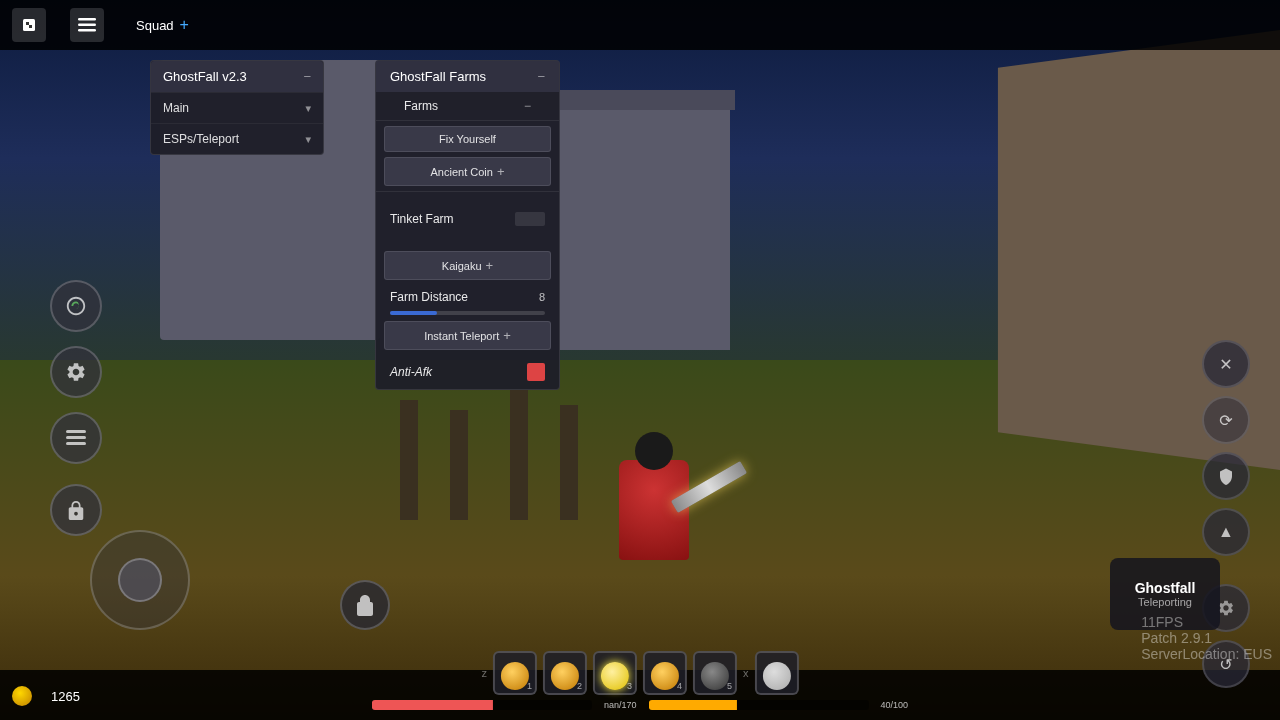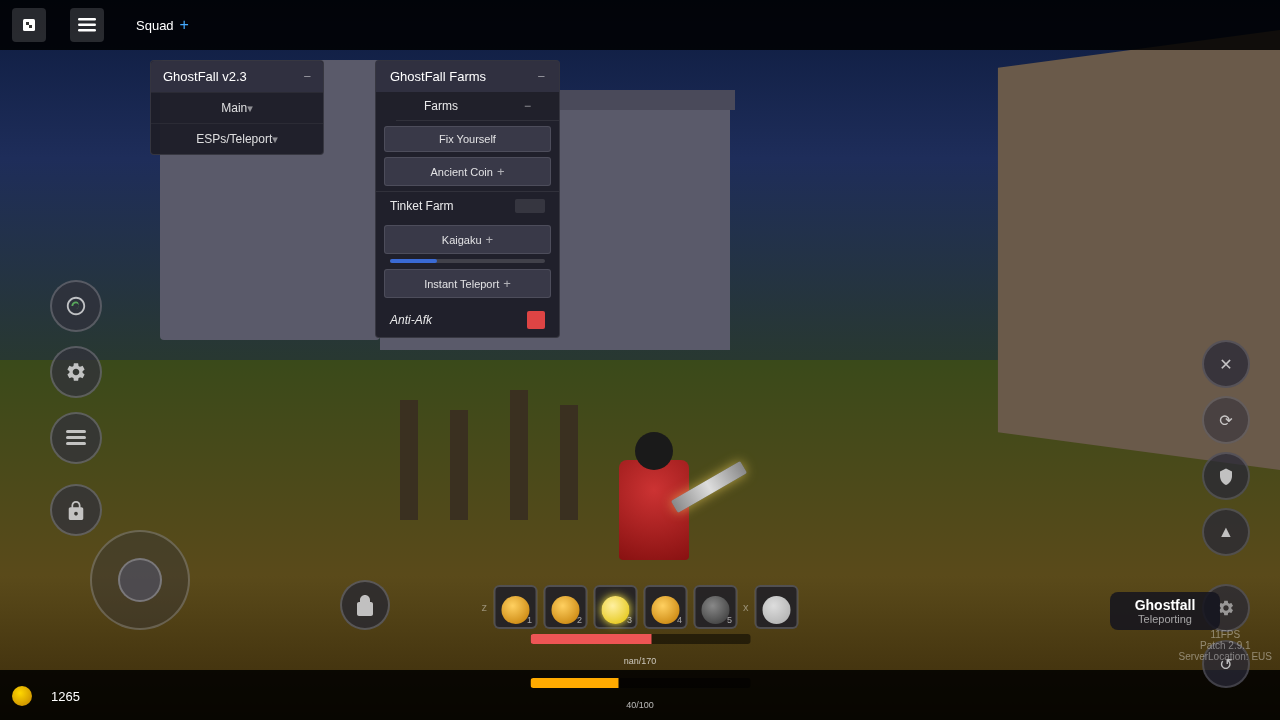--- a/index.html
+++ b/index.html
@@ -134,21 +134,21 @@
       padding: 8px 12px;
       display: flex; align-items: center; justify-content: space-between;
       color: white;
       font-size: 13px;
     }
 
     .menu-item {
       padding: 8px 12px;
       color: rgba(255,255,255,0.85);
       font-size: 12px;
-      display: flex; align-items: center; justify-content: center;
+      display: flex; align-items: center; justify-content: space-between;
       cursor: pointer;
       border-top: 1px solid rgba(255,255,255,0.05);
     }
 
     .chevron { color: rgba(255,255,255,0.5); font-size: 11px; }
 
     
     .farms-panel {
       position: absolute;
       top: 60px; left: 375px;
@@ -166,42 +166,41 @@
       color: white;
       font-size: 13px;
     }
 
     .farms-section-header {
       padding: 7px 28px;
       color: rgba(255,255,255,0.9);
       font-size: 12px;
       display: flex; align-items: center; justify-content: space-between;
       border-bottom: 1px solid rgba(255,255,255,0.08);
-      margin-left: 20px;
     }
 
     .farms-btn {
       margin: 5px 8px;
       padding: 6px 16px;
       background: rgba(60,60,75,0.9);
       border: 1px solid rgba(255,255,255,0.1);
       border-radius: 3px;
       color: rgba(255,255,255,0.85);
       font-size: 11px;
       text-align: right;
       cursor: pointer;
       display: flex; align-items: center; justify-content: center; gap: 4px;
     }
     .farms-btn .plus-icon {
       color: rgba(255,255,255,0.6);
       font-size: 13px;
     }
 
     .tinket-row {
-      padding: 7px 14px;
+      padding: 20px 14px;
       color: rgba(255,255,255,0.9);
       font-size: 12px;
       display: flex; align-items: center; justify-content: space-between;
       border-top: 1px solid rgba(255,255,255,0.08);
     }
 
     .toggle-red {
       width: 18px; height: 18px;
       background: #d44;
       border-radius: 2px;
@@ -317,21 +316,21 @@
     .skill-icon.light { background: radial-gradient(circle at 40% 35%, #ddd, #aaa); }
     .slot-key {
       color: rgba(255,255,255,0.4);
       font-size: 10px;
     }
 
     .health-bars {
       display: flex; gap: 20px;
     }
     .bar-group {
-      display: flex; flex-direction: column; gap: 12px;
+      display: flex; flex-direction: row; gap: 12px;
     }
     .bar-track {
       width: 220px; height: 10px;
       background: rgba(0,0,0,0.5);
       border-radius: 3px;
       overflow: hidden;
     }
     .bar-fill-hp { background: #e55; }
     .bar-fill-mp { background: #44f; }
     .bar-fill-xp { background: #fa0; }
@@ -341,21 +340,21 @@
       font-size: 9px;
       text-align: center;
     }
 
     
     .ghost-info {
       position: absolute;
       right: 60px; bottom: 90px;
       background: rgba(20,20,30,0.85);
       border-radius: 8px;
-      padding: 5px 14px;
+      padding: 22px 14px;
       color: white;
       z-index: 160;
       min-width: 110px;
       text-align: center;
     }
     .ghost-info .name { font-size: 14px; font-weight: bold; }
     .ghost-info .status { font-size: 11px; color: rgba(255,255,255,0.6); }
 
     
     .gold-display {
@@ -434,22 +433,22 @@
       position: absolute;
       right: 30px; top: 340px;
       z-index: 155;
       display: flex; flex-direction: column; gap: 8px;
     }
 
     .patch-info {
       position: absolute;
       right: 8px; bottom: 58px;
       color: rgba(255,255,255,0.4);
-      font-size: 10px;
-      text-align: center;
+      font-size: 14px;
+      text-align: left;
       z-index: 200;
     }
 
   </style>
 </head>
 <body>
 
 <div id="game-bg">
   <div class="sky"></div>
   <div class="ground"></div>
@@ -530,20 +529,24 @@
     <span>Tinket Farm</span>
     <div style="width:30px;height:14px;background:rgba(255,255,255,0.1);border-radius:2px;"></div>
   </div>
 
   <div class="farms-btn">
     <span>Kaigaku</span>
     <span class="plus-icon">+</span>
   </div>
 
 
+  <div class="row-with-value">
+    <span>Farm Distance</span>
+    <span class="value-badge">8</span>
+  </div>
 
   <div class="slider-bar">
     <div class="slider-fill" id="speed-fill" style="width: 30%;"></div>
   </div>
 
   <div class="farms-btn">
     <span>Instant Teleport</span>
     <span class="plus-icon">+</span>
   </div>
 

